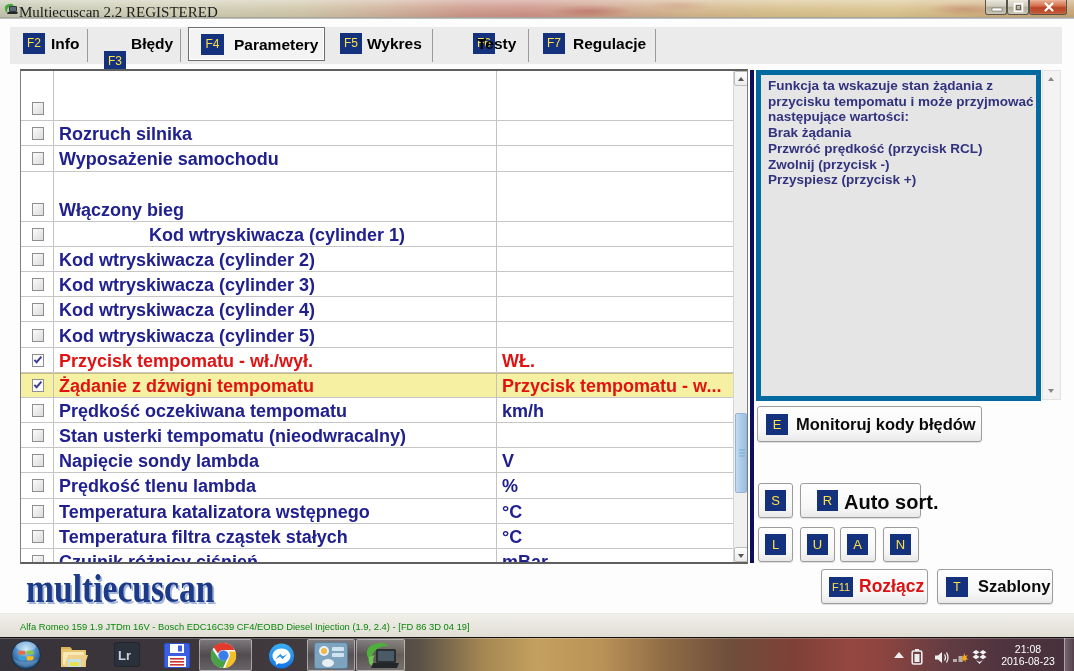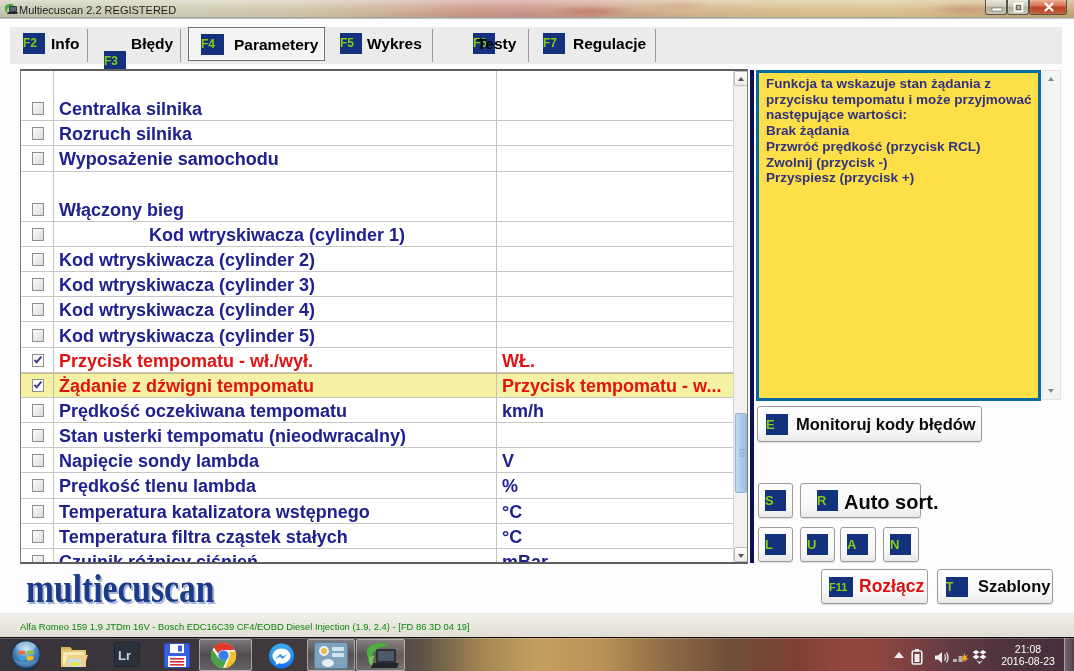--- a/index.html
+++ b/index.html
@@ -28,21 +28,21 @@
   background:linear-gradient(180deg, #eab195 0%, #d67351 40%, #b94327 55%, #c25c36 100%); }
 .capbtn svg { position:absolute; left:0; top:0; }
 
 
 #client { left:0; top:19px; width:1074px; height:593px; background:#fdfdfd; }
 #tabband { left:10px; top:27px; width:1052px; height:37px; background:#ebebeb; }
 
 
 .tab { position:absolute; top:28px; height:34px; }
 .tab .sep { position:absolute; right:0; top:1px; width:1px; height:33px; background:#9a9a9a; }
-.fkey { position:absolute; background:#14317d; color:#84cc16; font-weight:bold; }
+.fkey { position:absolute; background:#14317d; color:#fde047; font-weight:normal; text-align:center; }
 .tab .fkey { top:5px; width:22px; height:21px; font-size:12px; line-height:21px; }
 .tab .tlabel, #activetab .tlabel { position:absolute; top:7px; font-size:15.5px; font-weight:bold; color:#000; white-space:nowrap; }
 #activetab { position:absolute; left:188px; top:27px; width:137px; height:34px; background:#f3f3f3; border:1px solid #6e6e6e; box-shadow:inset 1px 1px 0 #fff, inset -1px -1px 0 #fff; }
 #activetab .fkey { left:12px; top:6px; width:23px; height:21px; font-size:12px; line-height:21px; }
 #activetab .tlabel { left:45px; top:8px; }
 
 
 #table { left:20px; top:69px; width:728px; height:495px; border:1px solid #7d7d7d; border-top:2px solid #5f5f5f; border-bottom:2px solid #5f5f5f; background:#fff; overflow:hidden; }
 .row { position:absolute; left:0; width:712px; height:25.15px; border-bottom:1px solid #c6c6c6; }
 .row .name { position:absolute; left:38px; top:3px; width:436px; font-size:18px; font-weight:bold; color:#20208f; white-space:nowrap; overflow:hidden; }
@@ -58,21 +58,21 @@
 
 
 #tsb { position:absolute; left:712px; top:0; width:14px; height:491px; background:#f0f0ee; border-left:1px solid #d5d5d5; }
 .sbtn { position:absolute; left:0px; width:14px; height:15px; background:linear-gradient(180deg,#fdfdfd,#ececec); border:1px solid #bdbdbd; border-radius:2px; }
 #tsb .up { top:0; }
 #tsb .dn { bottom:0; }
 #thumb { position:absolute; left:1px; top:342px; width:12px; height:80px; border:1px solid #96b4d2; border-radius:2px; background:linear-gradient(90deg,#c3dcf2,#abcbe8 50%,#9cc0e2); }
 
 
 #navybar { left:750px; top:70px; width:4px; height:493px; background:#0e0e5e; }
-#ypanel { left:756px; top:70px; width:285px; height:331px; background:#fde047; border:3px solid #0369a1; }
+#ypanel { left:756px; top:70px; width:285px; height:331px; background:#e5e5e5; border:5px solid #0369a1; }
 #ypanel .ytext { position:absolute; left:7px; top:3px; font-size:13.5px; font-weight:bold; color:#32327e; line-height:15.7px; white-space:nowrap; }
 #ysb { left:1042px; top:70px; width:19px; height:330px; background:#f3f3f3; border:1px solid #e2e2e2; }
 
 
 .btn { position:absolute; border:1px solid #9c9c9c; border-radius:3px; background:linear-gradient(180deg,#fefefe 0%,#f7f7f7 70%,#e9e9e9 100%); box-shadow:0 1px 1px rgba(0,0,0,.12); }
 .btn .blabel { position:absolute; font-size:16.5px; font-weight:bold; color:#0a0a0a; white-space:nowrap; }
 #bmon { left:757px; top:406px; width:225px; height:36px; }
 #bmon .fkey { left:8px; top:7px; width:22px; height:21px; line-height:21px; font-size:13px; }
 #bmon .blabel { left:38px; top:8px; }
 #bS { left:758px; top:483px; width:35px; height:35px; }
@@ -109,21 +109,21 @@
 </head>
 <body>
 
 <div class="abs" id="titlebar"></div>
 <svg id="appicon" viewBox="0 0 14 13">
   <path d="M1 6 Q0 2 5 1 Q9 0 10 3 Q6 2 4 5 Q2 8 4 10 Q1 9 1 6 Z" fill="#46a83a"></path>
   <rect x="5" y="3" width="8" height="6" rx="1" fill="#33383d"></rect>
   <rect x="6" y="4" width="6" height="4" fill="#5a6a75"></rect>
   <path d="M4 9 L14 9 L13 11 L3 11 Z" fill="#23272b"></path>
 </svg>
-<div class="abs ttext" style="left:19px;top:4px;font-size:11px;color:#1c1c1c;">Multiecuscan 2.2 REGISTERED</div>
+<div class="abs ttext" style="left:19px;top:4px;font-size:15px;color:#1c1c1c;font-family:Liberation Serif, serif;">Multiecuscan 2.2 REGISTERED</div>
 <div class="abs" id="tbline"></div>
 <div class="capbtn" id="btnmin">
     <svg width="22" height="15">
       <rect x="6" y="8" width="10" height="3" fill="#fff" stroke="#6b6a5d" stroke-width=".6"></rect>
     </svg>
   </div>
 <div class="capbtn" id="btnmax">
     <svg width="22" height="15">
       <rect x="6.5" y="3.5" width="8" height="8" fill="none" stroke="#fff" stroke-width="1.6"></rect>
       <rect x="8.5" y="5.5" width="4" height="4" fill="none" stroke="#6b6a5d" stroke-width="1"></rect>
@@ -166,21 +166,20 @@
 <div id="activetab">
     <div class="fkey">F4</div>
     <div class="tlabel">Parametery</div>
   </div>
 
 <div class="abs" id="table">
   <div id="vsep1"></div>
     <div id="vsep2"></div>
   <div class="row" style="top:25.15px;">
       <div class="cbx"></div>
-      <div class="name">Centralka silnika</div>
     </div>
   <div class="row" style="top:50.3px;">
       <div class="cbx"></div>
       <div class="name">Rozruch silnika</div>
     </div>
   <div class="row" style="top:75.45px;">
       <div class="cbx"></div>
       <div class="name">Wyposażenie samochodu</div>
     </div>
   <div class="row" style="top:125.75px;">

